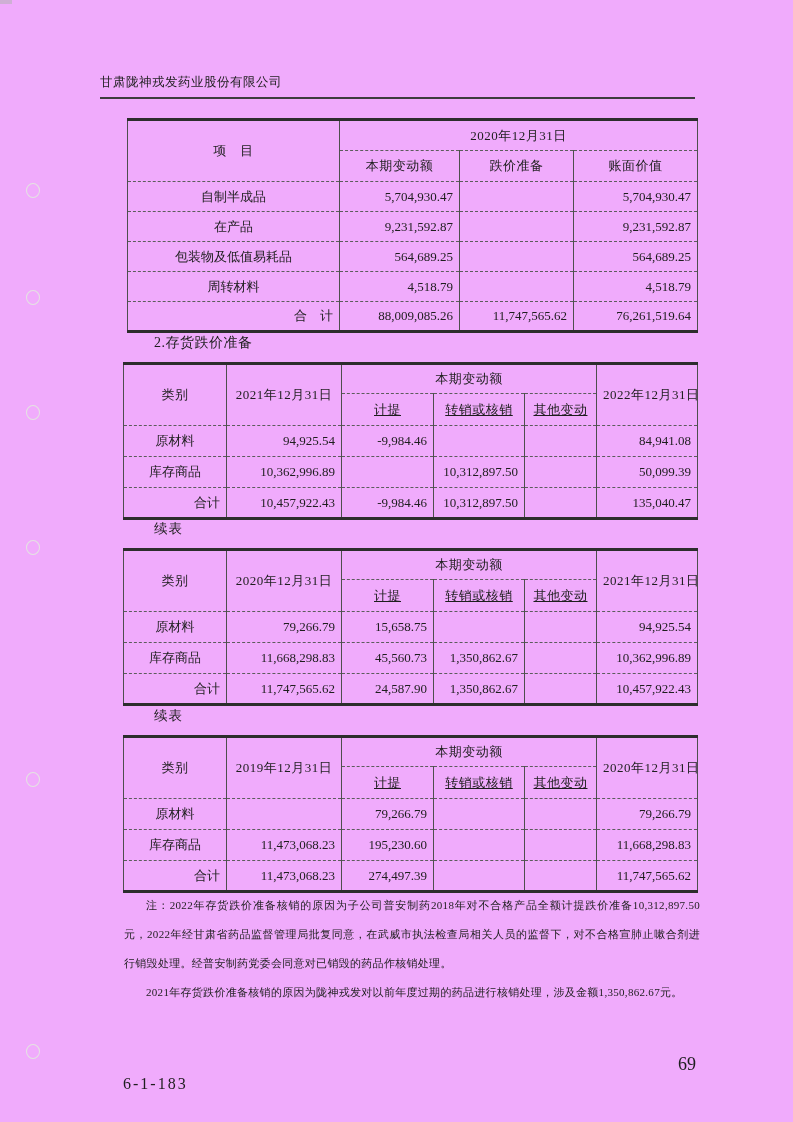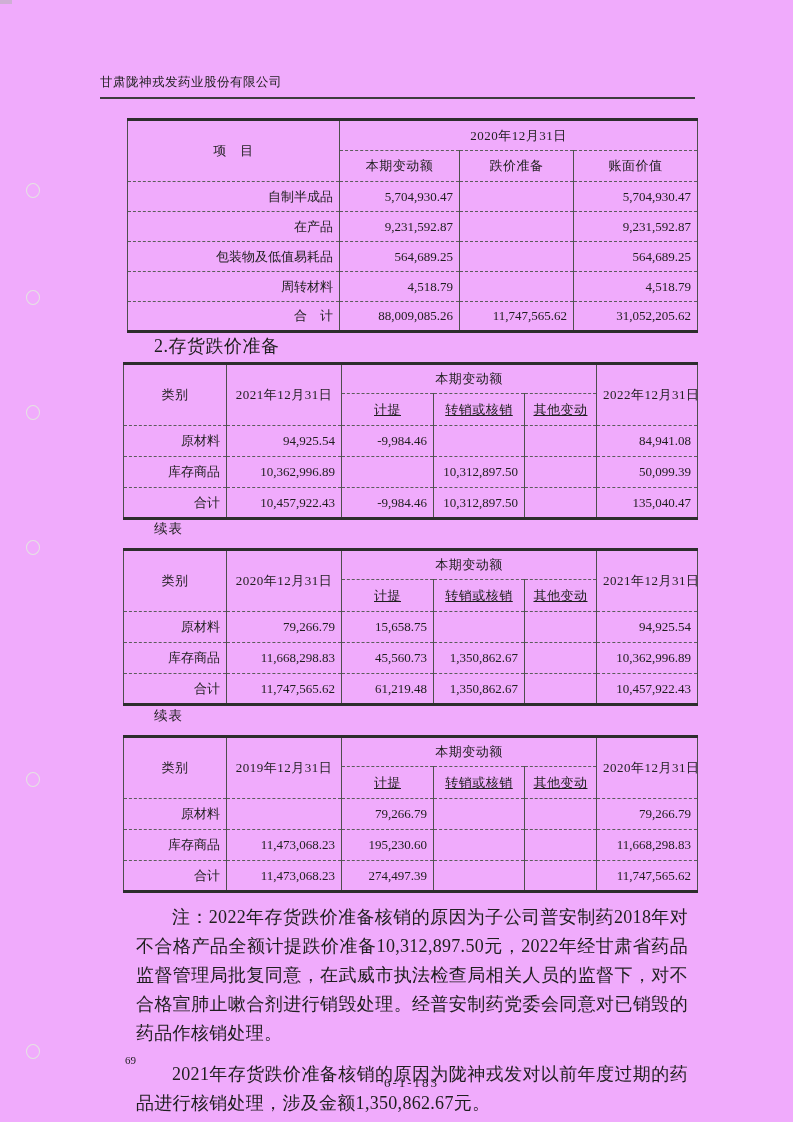--- a/index.html
+++ b/index.html
@@ -50,65 +50,65 @@
   }
   table.fin th, table.fin td {
     border-left: 1px solid #4e4e4e; border-right: 1px solid #4e4e4e;
     font-weight: normal; font-size: 13px;
     padding: 0 6px; overflow: hidden; white-space: nowrap;
     vertical-align: middle;
   }
   table.fin thead th { text-align: center; letter-spacing: .5px; }
   table.fin thead tr.sub th { border-top: 1px dashed #5c5c5c; }
   table.fin tbody td { border-top: 1px dashed #5c5c5c; }
-  td.item { text-align: right; padding-left: 9px; }
+  td.item { text-align: center; padding-left: 9px; }
   td.num  { text-align: right; padding-right: 7px; }
   tr.trow-total td.item { text-align: right; padding-left: 6px; }
 
   .t1 { left: 127px; top: 118px; width: 570px; }
   .t1 thead tr { height: 31px; }
   .t1 tbody tr { height: 30px; }
 
   .pt  { left: 123px; width: 574px; }
   .pt0 { top: 362px; }
   .pt1 { top: 548px; }
   .pt2 { top: 735px; }
   .pt thead tr.main { height: 30px; }
   .pt thead tr.sub  { height: 32px; text-decoration: underline; }
   .pt tbody tr { height: 31px; }
 
   .section-title {
     position: absolute; left: 154px; top: 334px;
-    font-size: 18px; letter-spacing: .5px;
+    font-size: 14px; letter-spacing: .5px;
   }
   .cont-label {
     position: absolute; left: 154px;
     font-size: 13.5px; letter-spacing: 1px;
   }
   .cont-1 { top: 520px; }
   .cont-2 { top: 707px; }
 
   
   .notes {
     position: absolute; left: 124px; top: 891px; width: 576px;
   }
   .notes p {
-    margin: 12px; text-indent: 2em;
-    font-size: 18px; line-height: 29px;
+    margin: 0; text-indent: 2em;
+    font-size: 11px; line-height: 29px;
     text-align: justify; letter-spacing: .3px;
   }
 
   
   .page-num {
-    position: absolute; left: 125px; top: 1054px; width: 577px;
-    text-align: left; font-size: 11px;
+    position: absolute; left: 119px; top: 1054px; width: 577px;
+    text-align: right; font-size: 18px;
   }
   .doc-num {
     position: absolute; left: 123px; top: 1075px; width: 577px;
-    text-align: center; font-size: 13px; letter-spacing: 2px;
+    font-size: 16px; letter-spacing: 2px;
   }
 </style>
 </head>
 <body>
 
 <div class="page">
 
   <div class="corner-mark"></div>
   <div class="punch" style="top:183px"></div>
   <div class="punch" style="top:290px"></div>
@@ -162,21 +162,21 @@
       <tr>
         <td class="item">周转材料</td>
         <td class="num">4,518.79</td>
         <td class="num"></td>
         <td class="num">4,518.79</td>
       </tr>
       <tr class="trow-total">
         <td class="item">合　计</td>
         <td class="num">88,009,085.26</td>
         <td class="num">11,747,565.62</td>
-        <td class="num">31,052,205.62</td>
+        <td class="num">76,261,519.64</td>
       </tr>
     </tbody>
   </table>
 
   <div class="section-title">2.存货跌价准备</div>
 
   <table class="fin pt pt0">
     <colgroup>
         <col style="width:103px">
         <col style="width:115px">
@@ -263,21 +263,21 @@
         <td class="item">库存商品</td>
         <td class="num">11,668,298.83</td>
         <td class="num">45,560.73</td>
         <td class="num">1,350,862.67</td>
         <td class="num"></td>
         <td class="num">10,362,996.89</td>
       </tr>
       <tr class="trow-total">
         <td class="item">合计</td>
         <td class="num">11,747,565.62</td>
-        <td class="num">61,219.48</td>
+        <td class="num">24,587.90</td>
         <td class="num">1,350,862.67</td>
         <td class="num"></td>
         <td class="num">10,457,922.43</td>
       </tr>
     </tbody>
   </table>
 
   <div class="cont-label cont-2">续表</div>
 
   <table class="fin pt pt2">

